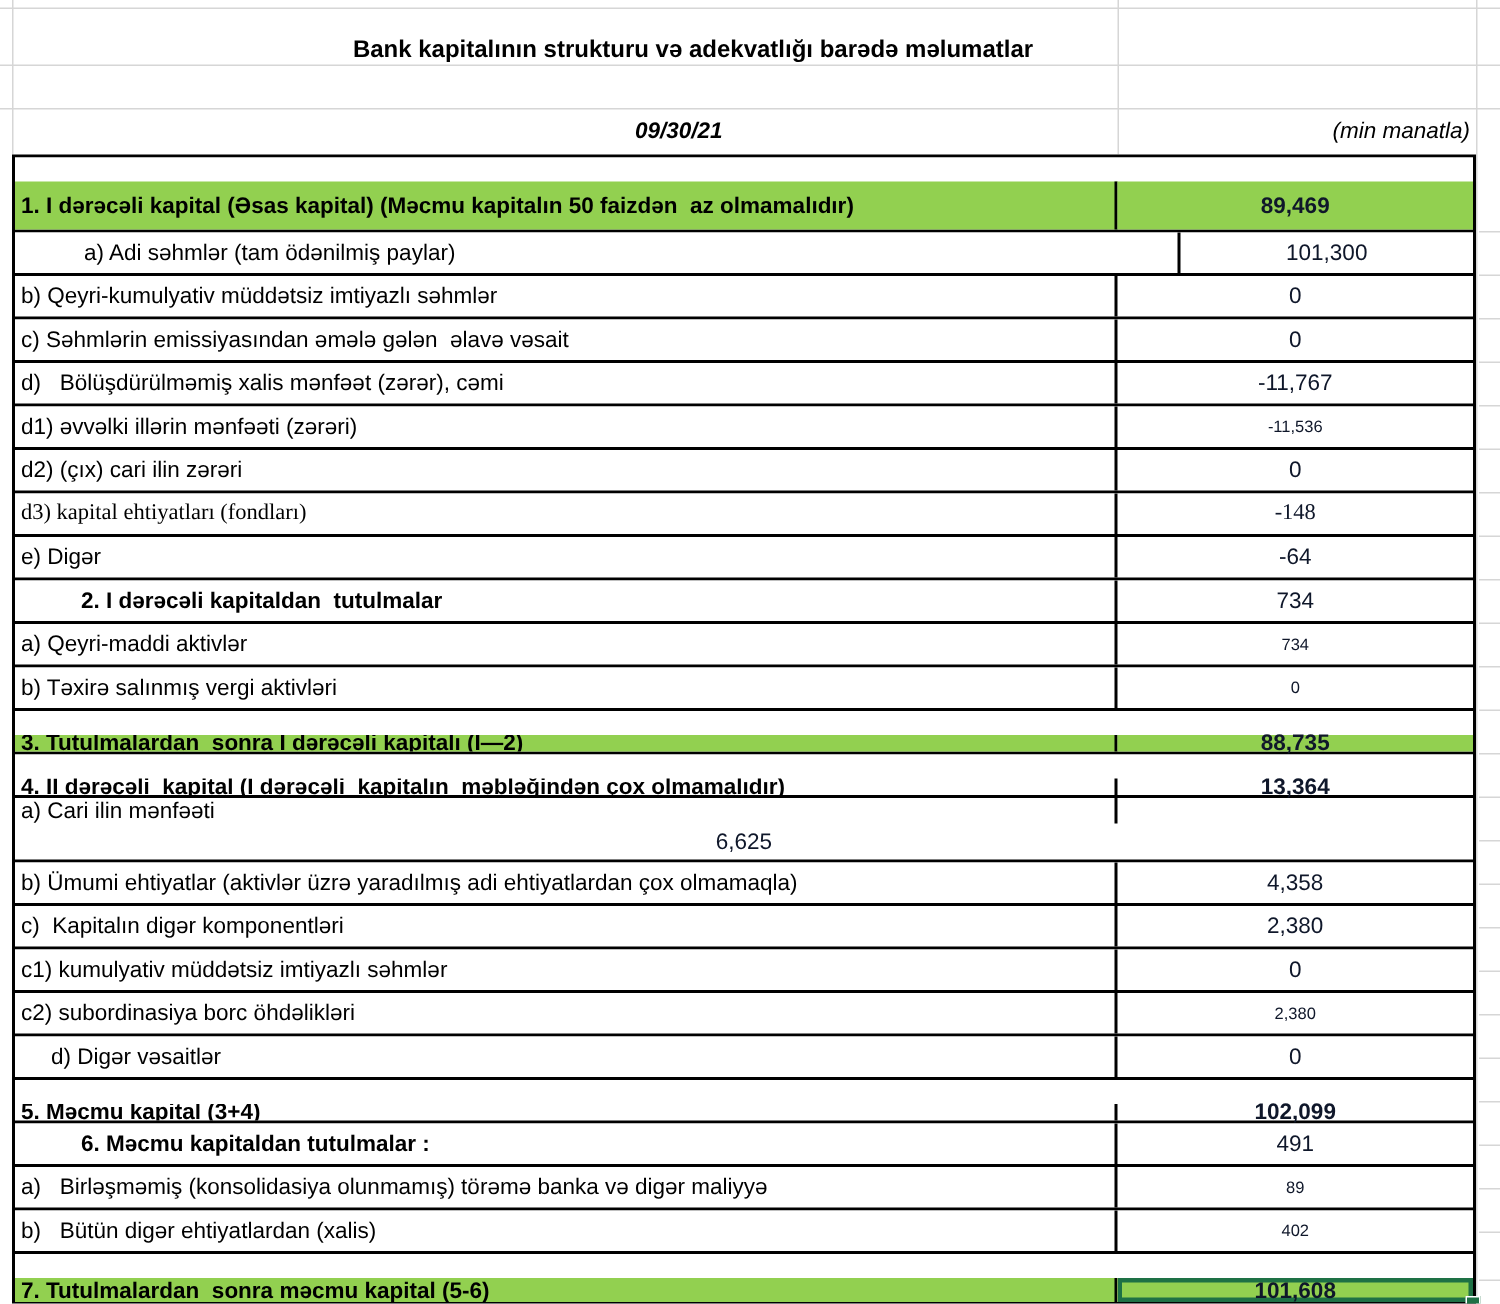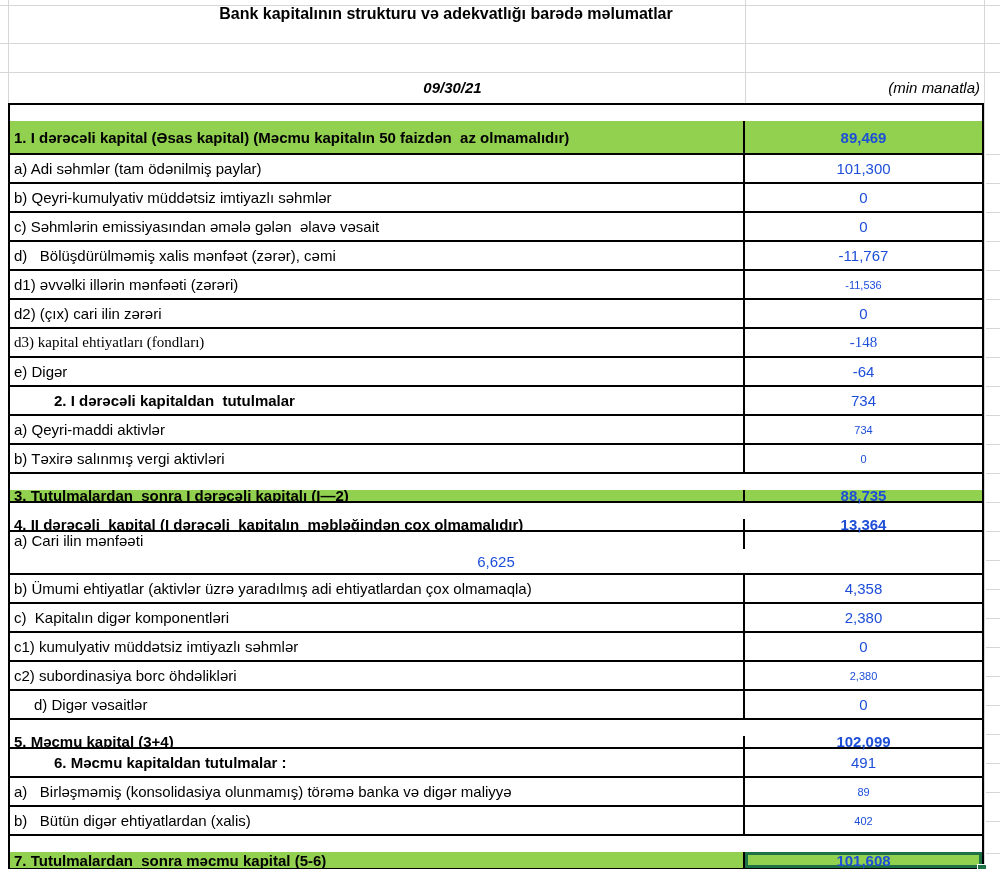--- a/index.html
+++ b/index.html
@@ -7,21 +7,21 @@
     width:1000px; height:869px; position:relative; overflow:hidden;
     background:#ffffff; color:#000;
     font-family:"Liberation Sans", sans-serif;
   }
   .gridline { position:absolute; background:#d6d6d6; z-index:0; }
   .gl-h { height:1px; left:0; width:1000px; }
   .gl-v { width:1px; top:0; height:869px; }
 
   .title-row {
     position:absolute; top:5px; left:0; width:892px; height:38px; z-index:2;
-    display:flex; align-items:flex-start; justify-content:center;
+    display:flex; align-items:flex-end; justify-content:center;padding-left:16px;
   }
   .title-row span { font-weight:bold; font-size:16px; white-space:pre; }
 
   .date-row {
     position:absolute; top:72px; left:8px; width:978px; height:31px; z-index:2;
     display:flex; align-items:center;
   }
   .date-cell {
     width:739px; box-sizing:border-box; padding-left:150px;
     text-align:center; font-style:italic; font-weight:bold; font-size:15px;
@@ -35,21 +35,21 @@
     border:2px solid #000; box-sizing:border-box; background:#fff;
   }
   .row { display:flex; box-sizing:border-box; border-bottom:2px solid #000; background:#fff; }
   .row:last-child { border-bottom:none; }
   .cell { box-sizing:border-box; display:flex; align-items:center; color:#000; }
   .cell.label {
     width:735px; border-right:2px solid #000; padding-left:4px;
     font-size:15px; white-space:pre; overflow:hidden;
   }
   .cell.value {
-    flex:1; justify-content:center; font-size:15px; position:relative; color:#1d4ed8;
+    flex:1; justify-content:center; font-size:15px; position:relative; color:#0f172a;
   }
   .row.green .cell { background:#92D050; }
   .row.bold .cell { font-weight:bold;margin-top:16px; }
   .row.bold-label .cell.label { font-weight:bold;padding-left:44px; }
   .row.small-value .cell.value { font-size:11px; }
   .row.indent .cell.label { padding-left:24px; }
   .cell.value.selected { box-shadow: inset 0 0 0 3px #1E7145; z-index:3; }
   .fill-handle {
     position:absolute; right:-5px; bottom:-6px; width:8px; height:8px;
     background:#1E7145; border:1px solid #fff; z-index:6;
@@ -74,21 +74,21 @@
   <div class="date-cell">09/30/21</div>
   <div class="unit-cell">(min manatla)</div>
 </div>
 
 <div id="cap-table">
   <div class="row green bold" style="height: 50px;">
     <div class="cell label">1. I dərəcəli kapital (Əsas kapital) (Məcmu kapitalın 50 faizdən  az olmamalıdır)</div>
     <div class="cell value">89,469</div>
   </div>
 
-  <div class="row" style="height: 29px;">
+  <div class="row" style="height: 29px; padding-left: 42px;">
     <div class="cell label">a) Adi səhmlər (tam ödənilmiş paylar)</div>
     <div class="cell value">101,300</div>
   </div>
 
   <div class="row" style="height: 29px;">
     <div class="cell label">b) Qeyri-kumulyativ müddətsiz imtiyazlı səhmlər</div>
     <div class="cell value">0</div>
   </div>
 
   <div class="row" style="height: 29px;">

